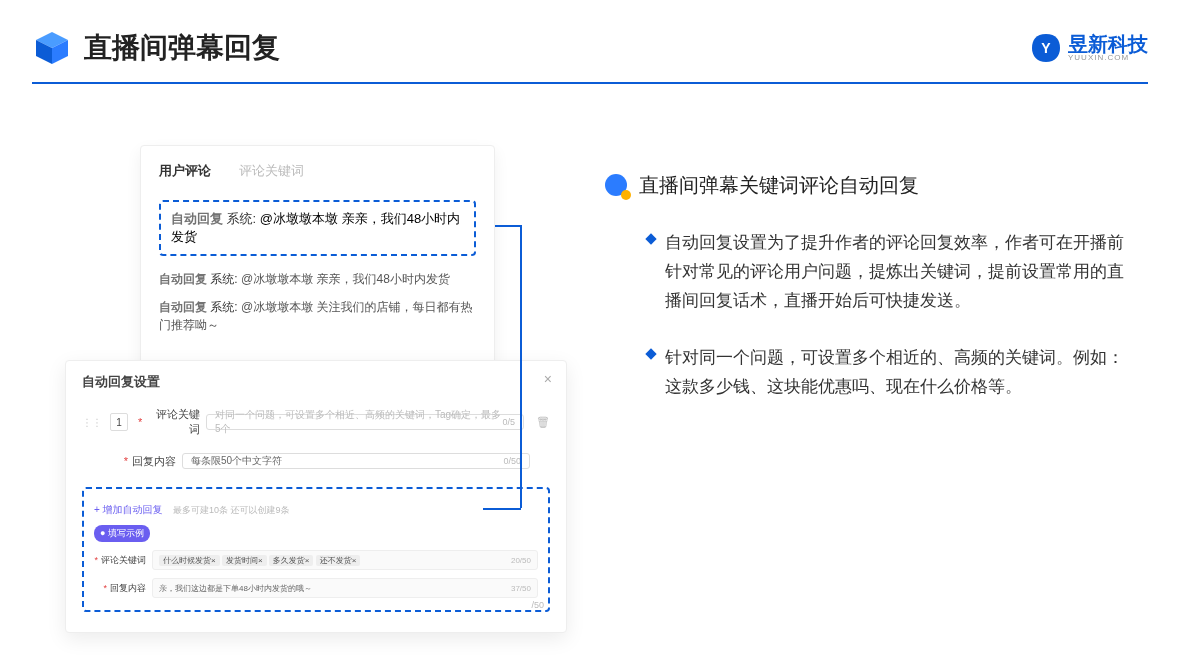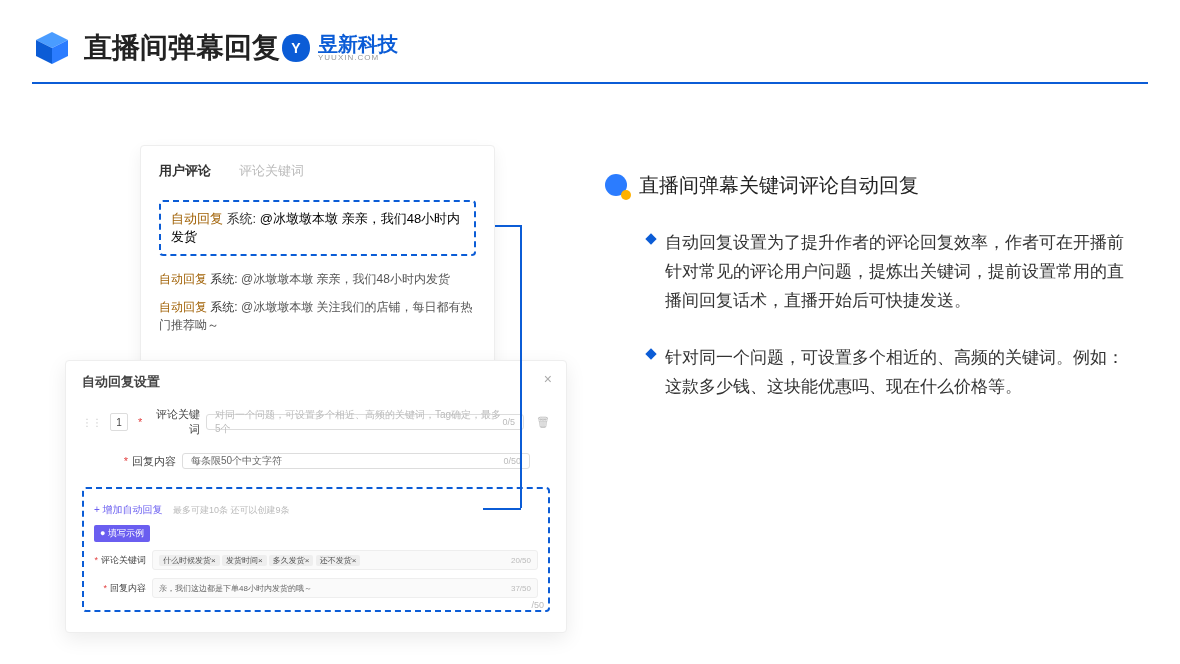--- a/index.html
+++ b/index.html
@@ -1,56 +1,56 @@
 <!DOCTYPE html>
 <html><head>
 <meta charset="utf-8">
 <style>
 * { margin: 0; padding: 0; box-sizing: border-box; }
 body { font-family: "Microsoft YaHei", "PingFang SC", sans-serif; background: #fff; width: 1180px; height: 664px; position: relative; overflow: hidden; }
 
 
-.header { position: absolute; top: 28px; left: 32px; right: 32px; display: flex; align-items: center; }
+.header { position: absolute; top: 28px; left: 32px; right: 32px; display: flex; align-items: center; justify-content: space-between; }
 .header-left { display: flex; align-items: center; gap: 12px; }
 .cube-icon { width: 40px; height: 40px; }
 .page-title { font-size: 28px; font-weight: bold; color: #222; }
 .header-right { display: flex; align-items: center; gap: 6px; }
 .brand-icon { width: 32px; height: 32px; }
 .brand-text { display: flex; flex-direction: column; line-height: 1; }
 .brand-cn { font-size: 20px; font-weight: bold; color: #0b5cd6; }
 .brand-en { font-size: 8px; color: #999; letter-spacing: 1px; }
 .header-rule { position: absolute; top: 82px; left: 32px; right: 32px; height: 2px; background: #0b5cd6; }
 
 
 .comment-panel { position: absolute; top: 145px; left: 140px; width: 355px; background: #fff; border: 1px solid #eee; border-radius: 4px; padding: 16px 18px 24px; box-shadow: 0 6px 16px rgba(0,0,0,.06); }
 .comment-tabs { display: flex; gap: 28px; font-size: 13px; padding-bottom: 10px; }
 .comment-tab-active { font-weight: bold; color: #333; }
 .comment-tab { color: #bbb; }
 .reply-highlight { border: 2px dashed #0b5cd6; border-radius: 4px; padding: 8px 10px; margin: 10px 0 14px; font-size: 13px; }
 .reply-item { font-size: 12px; color: #555; margin-bottom: 10px; line-height: 1.5; }
-.auto-tag { color: #a16207; font-weight: normal; }
+.auto-tag { color: #737373; font-weight: bold; }
 .sys-tag { color: #333; }
 
 .settings-panel { position: absolute; top: 360px; left: 65px; width: 502px; background: #fff; border: 1px solid #eee; border-radius: 4px; box-shadow: 0 6px 20px rgba(0,0,0,.08); padding: 12px 16px 20px; }
 .settings-title { font-size: 13px; color: #444; font-weight: 600; }
 .settings-close { position: absolute; top: 10px; right: 14px; color: #aaa; font-size: 14px; cursor: pointer; }
 .form-row { display: flex; align-items: center; gap: 6px; margin-top: 16px; }
 .row-label { font-size: 11px; color: #444; width: 62px; text-align: right; display: flex; align-items: center; gap: 4px; justify-content: flex-end; }
 .req-star { color: #e23f3f; }
 .row-input { flex: 1; border: 1px solid #ddd; border-radius: 3px; height: 16px; display: flex; align-items: center; padding: 0 8px; font-size: 10px; color: #bbb; justify-content: space-between; position: relative; }
 .row-input.dark { color: #666; }
 .count-badge { font-size: 9px; color: #bbb; }
 .seq-box { width: 18px; height: 18px; border: 1px solid #ddd; border-radius: 2px; display: flex; align-items: center; justify-content: center; font-size: 10px; color: #444; margin-right: 4px; }
 .drag-dots { color: #ccc; font-size: 10px; margin-right: 2px; }
 .trash { color: #bbb; font-size: 11px; margin-left: 6px; }
 
 .example-block { border: 2px dashed #0b5cd6; border-radius: 4px; margin-top: 18px; padding: 10px 10px 12px; }
 .add-link { font-size: 10px; color: #6a5ef0; display: inline-flex; align-items: center; gap: 4px; }
 .add-hint { font-size: 9px; color: #bbb; margin-left: 6px; }
-.example-badge { display: inline-block; background: #6a5ef0; color: #fff; font-size: 9px; padding: 2px 6px; border-radius: 2px; margin-top: 8px; }
+.example-badge { display: inline-block; background: #6a5ef0; color: #fff; font-size: 9px; padding: 2px 6px; border-radius: 8px; margin-top: 8px; }
 .ex-row { display: flex; align-items: center; gap: 6px; margin-top: 8px; }
 .ex-label { font-size: 9px; color: #444; width: 52px; text-align: right; display: flex; align-items: center; gap: 3px; justify-content: flex-end; }
 .ex-input { flex: 1; border: 1px solid #eee; background: #fafafa; border-radius: 3px; height: 20px; display: flex; align-items: center; padding: 0 6px; font-size: 8px; color: #666; justify-content: space-between; gap: 4px; }
 .tag { background: #eee; color: #555; padding: 1px 4px; border-radius: 2px; font-size: 8px; }
 .ex-count { font-size: 8px; color: #bbb; }
 .trailing-count { position: absolute; right: 22px; bottom: 22px; font-size: 9px; color: #bbb; }
 
 
 .conn-v { position: absolute; background: #0b5cd6; width: 1.5px; }
 .conn-h { position: absolute; background: #0b5cd6; height: 1.5px; }

